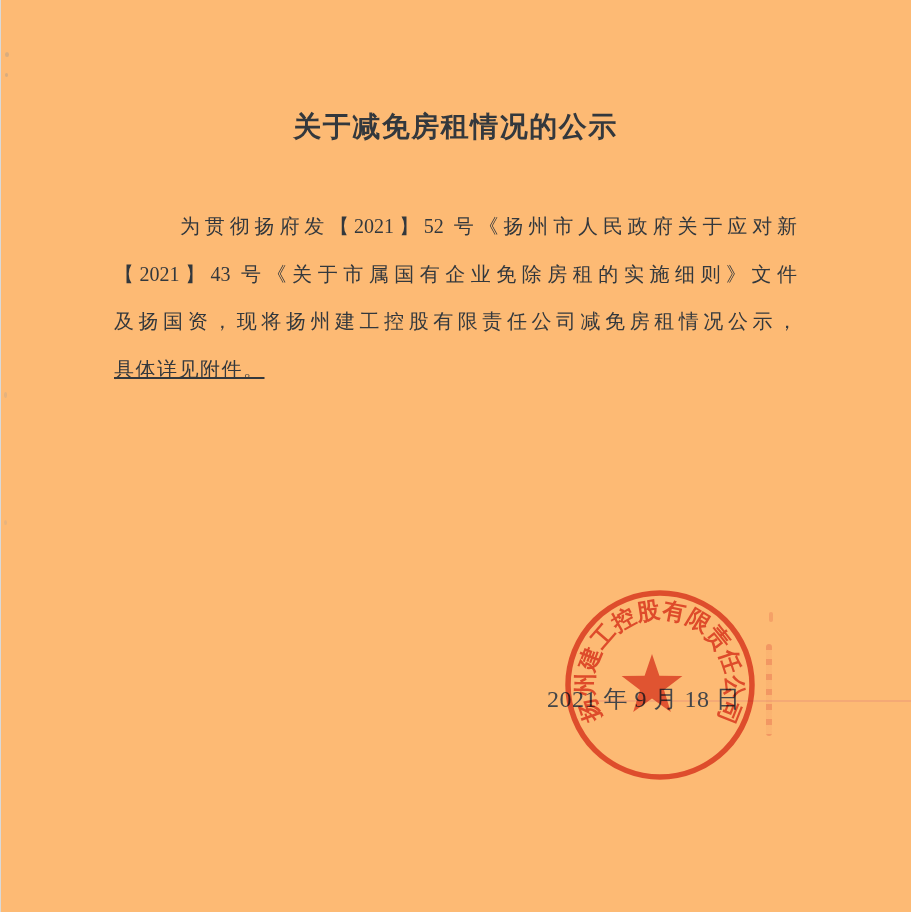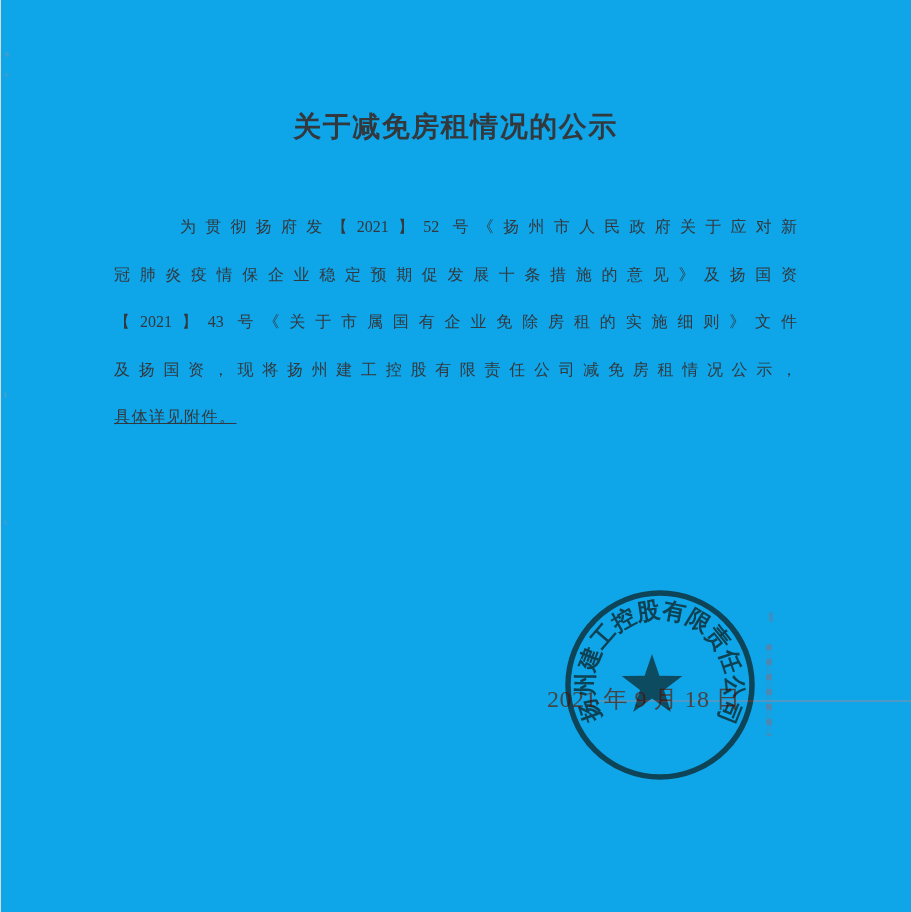--- a/index.html
+++ b/index.html
@@ -1,21 +1,21 @@
 <!DOCTYPE html>
 <html><head>
 <meta charset="utf-8">
 <style>
   * { margin: 0; padding: 0; box-sizing: border-box; }
   html, body { background: #ffffff; }
   .page {
     position: relative;
     width: 911px;
     height: 912px;
-    background: #0ea5e9;
+    background: #fdba74;
     overflow: hidden;
     font-family: "Liberation Serif", serif;
   }
   
   .edge-line {
     position: absolute;
     left: 0; top: 0;
     width: 1px; height: 100%;
     background: #d9d9d9;
   }
@@ -38,21 +38,21 @@
     font-size: 28px;
     font-weight: 700;
     letter-spacing: 1.5px;
     color: #33383d;
   }
 
   .body-block {
     position: absolute;
     left: 114px; top: 203px;
     width: 683px;
-    font-size: 16px;
+    font-size: 20px;
     color: #33383d;
     font-family: "Liberation Serif", serif;
   }
   .body-line {
     height: 47.6px;
     line-height: 47.6px;
     text-align: justify;
     text-align-last: justify;
     white-space: nowrap;
   }
@@ -127,21 +127,20 @@
   <div class="edge-line"></div>
   <div class="speck speck-1"></div>
   <div class="speck speck-2"></div>
   <div class="speck speck-3"></div>
   <div class="speck speck-4"></div>
 
   <div class="doc-title">关于减免房租情况的公示</div>
 
   <div class="body-block">
     <div class="body-line first">为贯彻扬府发【2021】52 号《扬州市人民政府关于应对新</div>
-    <div class="body-line">冠肺炎疫情保企业稳定预期促发展十条措施的意见》及扬国资</div>
     <div class="body-line">【2021】43 号《关于市属国有企业免除房租的实施细则》文件</div>
     <div class="body-line">及扬国资，现将扬州建工控股有限责任公司减免房租情况公示，</div>
     <div class="body-line last">具体详见附件。</div>
   </div>
 
   <div class="date-line">2021 年 9 月 18 日</div>
 
   <svg class="seal" viewBox="0 0 200 196" xmlns="http://www.w3.org/2000/svg">
 
     <circle cx="100" cy="97" r="92" fill="none" stroke="#d9473b" stroke-width="5.5" stroke-opacity="0.88"></circle>

